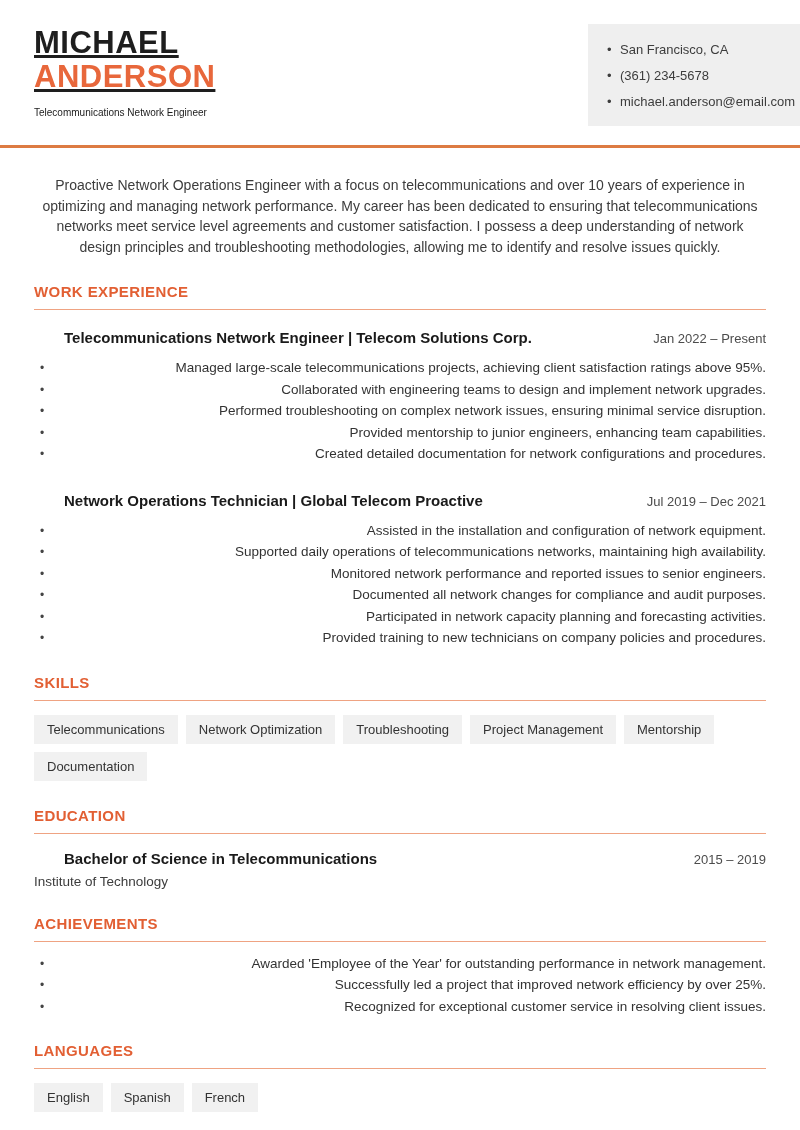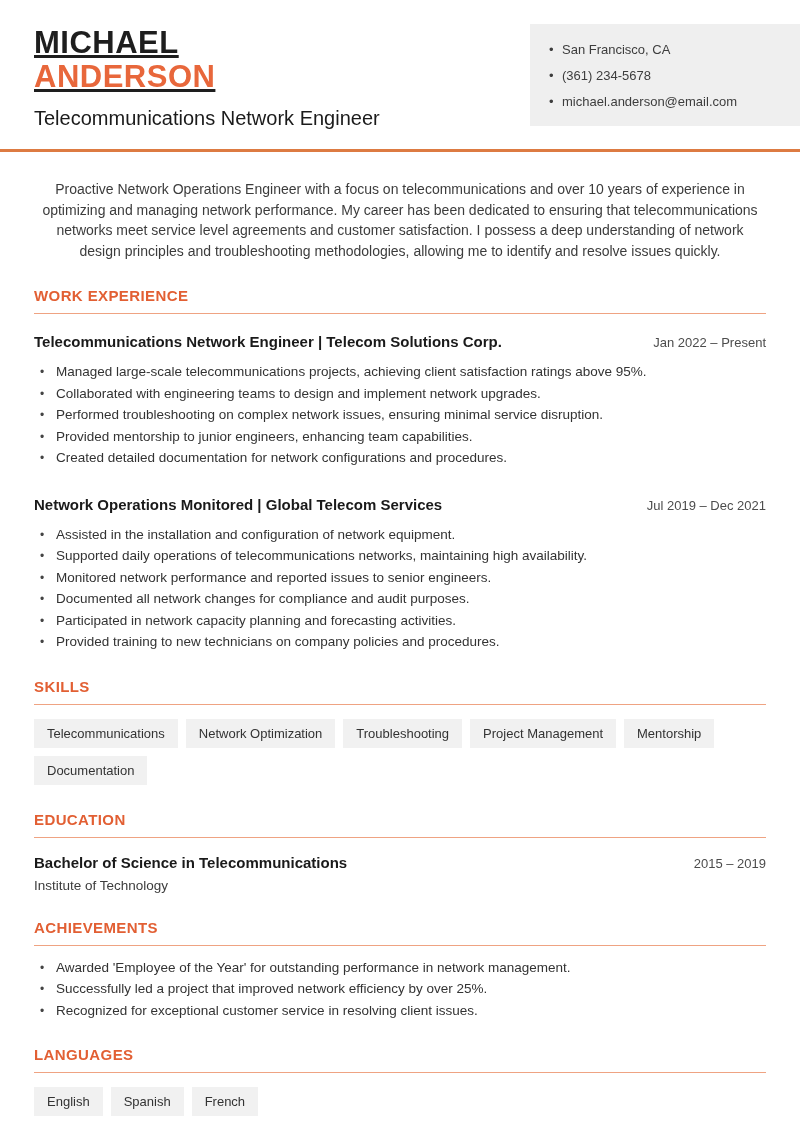--- a/index.html
+++ b/index.html
@@ -25,27 +25,27 @@
     font-weight: 700;
     letter-spacing: 0.5px;
     line-height: 34px;
     color: #1e1e1e;
     margin: 2px 0 0;
     text-decoration: underline;
   }
   .name .last-name { color: #e8673b; display: block; }
   .person-title {
     margin-top: 13px;
-    font-size: 20px;
+    font-size: 10px;
     font-weight: 500;
     color: #1b1b1b;
   }
   .contact-card {
     background: #efefef;
-    width: 270px;
+    width: 212px;
     padding: 12px 14px 12px 18px;
   }
   .contact-card ul { list-style: none; margin: 0; padding: 0; }
   .contact-card li {
     font-size: 13px;
     color: #3d3d3d;
     padding: 5.5px 0 5.5px 14px;
     position: relative;
   }
   .contact-card li::before {
@@ -81,25 +81,26 @@
     border-top: 1px solid #efa382;
     margin: 9px 0 0;
   }
 
   .job { margin-top: 19px; }
   .job + .job { margin-top: 28px; }
   .row-between {
     display: flex;
     justify-content: space-between;
     align-items: baseline;
+    margin-left: 30px;
   }
   .entry-title { font-size: 15px; font-weight: 700; color: #1a1a1a; }
   .entry-dates { font-size: 13px; color: #4c4c4c; white-space: nowrap; padding-left: 12px; }
 
-  ul.bullets { list-style: none; margin: 13px 0 0; padding: 0; }
+  ul.bullets { list-style: none; margin: 13px 0 0; padding: 0; text-align: right; }
   ul.bullets li {
     position: relative;
     padding-left: 22px;
     font-size: 13.5px;
     line-height: 18.5px;
     margin-bottom: 3px;
     color: #333333;
   }
   ul.bullets li::before {
     content: "\2022";
@@ -162,21 +163,21 @@
           <li>Managed large-scale telecommunications projects, achieving client satisfaction ratings above 95%.</li>
           <li>Collaborated with engineering teams to design and implement network upgrades.</li>
           <li>Performed troubleshooting on complex network issues, ensuring minimal service disruption.</li>
           <li>Provided mentorship to junior engineers, enhancing team capabilities.</li>
           <li>Created detailed documentation for network configurations and procedures.</li>
         </ul>
       </div>
 
       <div class="job">
         <div class="row-between">
-          <span class="entry-title">Network Operations Monitored | Global Telecom Services</span>
+          <span class="entry-title">Network Operations Technician | Global Telecom Proactive</span>
           <span class="entry-dates">Jul 2019 – Dec 2021</span>
         </div>
         <ul class="bullets">
           <li>Assisted in the installation and configuration of network equipment.</li>
           <li>Supported daily operations of telecommunications networks, maintaining high availability.</li>
           <li>Monitored network performance and reported issues to senior engineers.</li>
           <li>Documented all network changes for compliance and audit purposes.</li>
           <li>Participated in network capacity planning and forecasting activities.</li>
           <li>Provided training to new technicians on company policies and procedures.</li>
         </ul>

